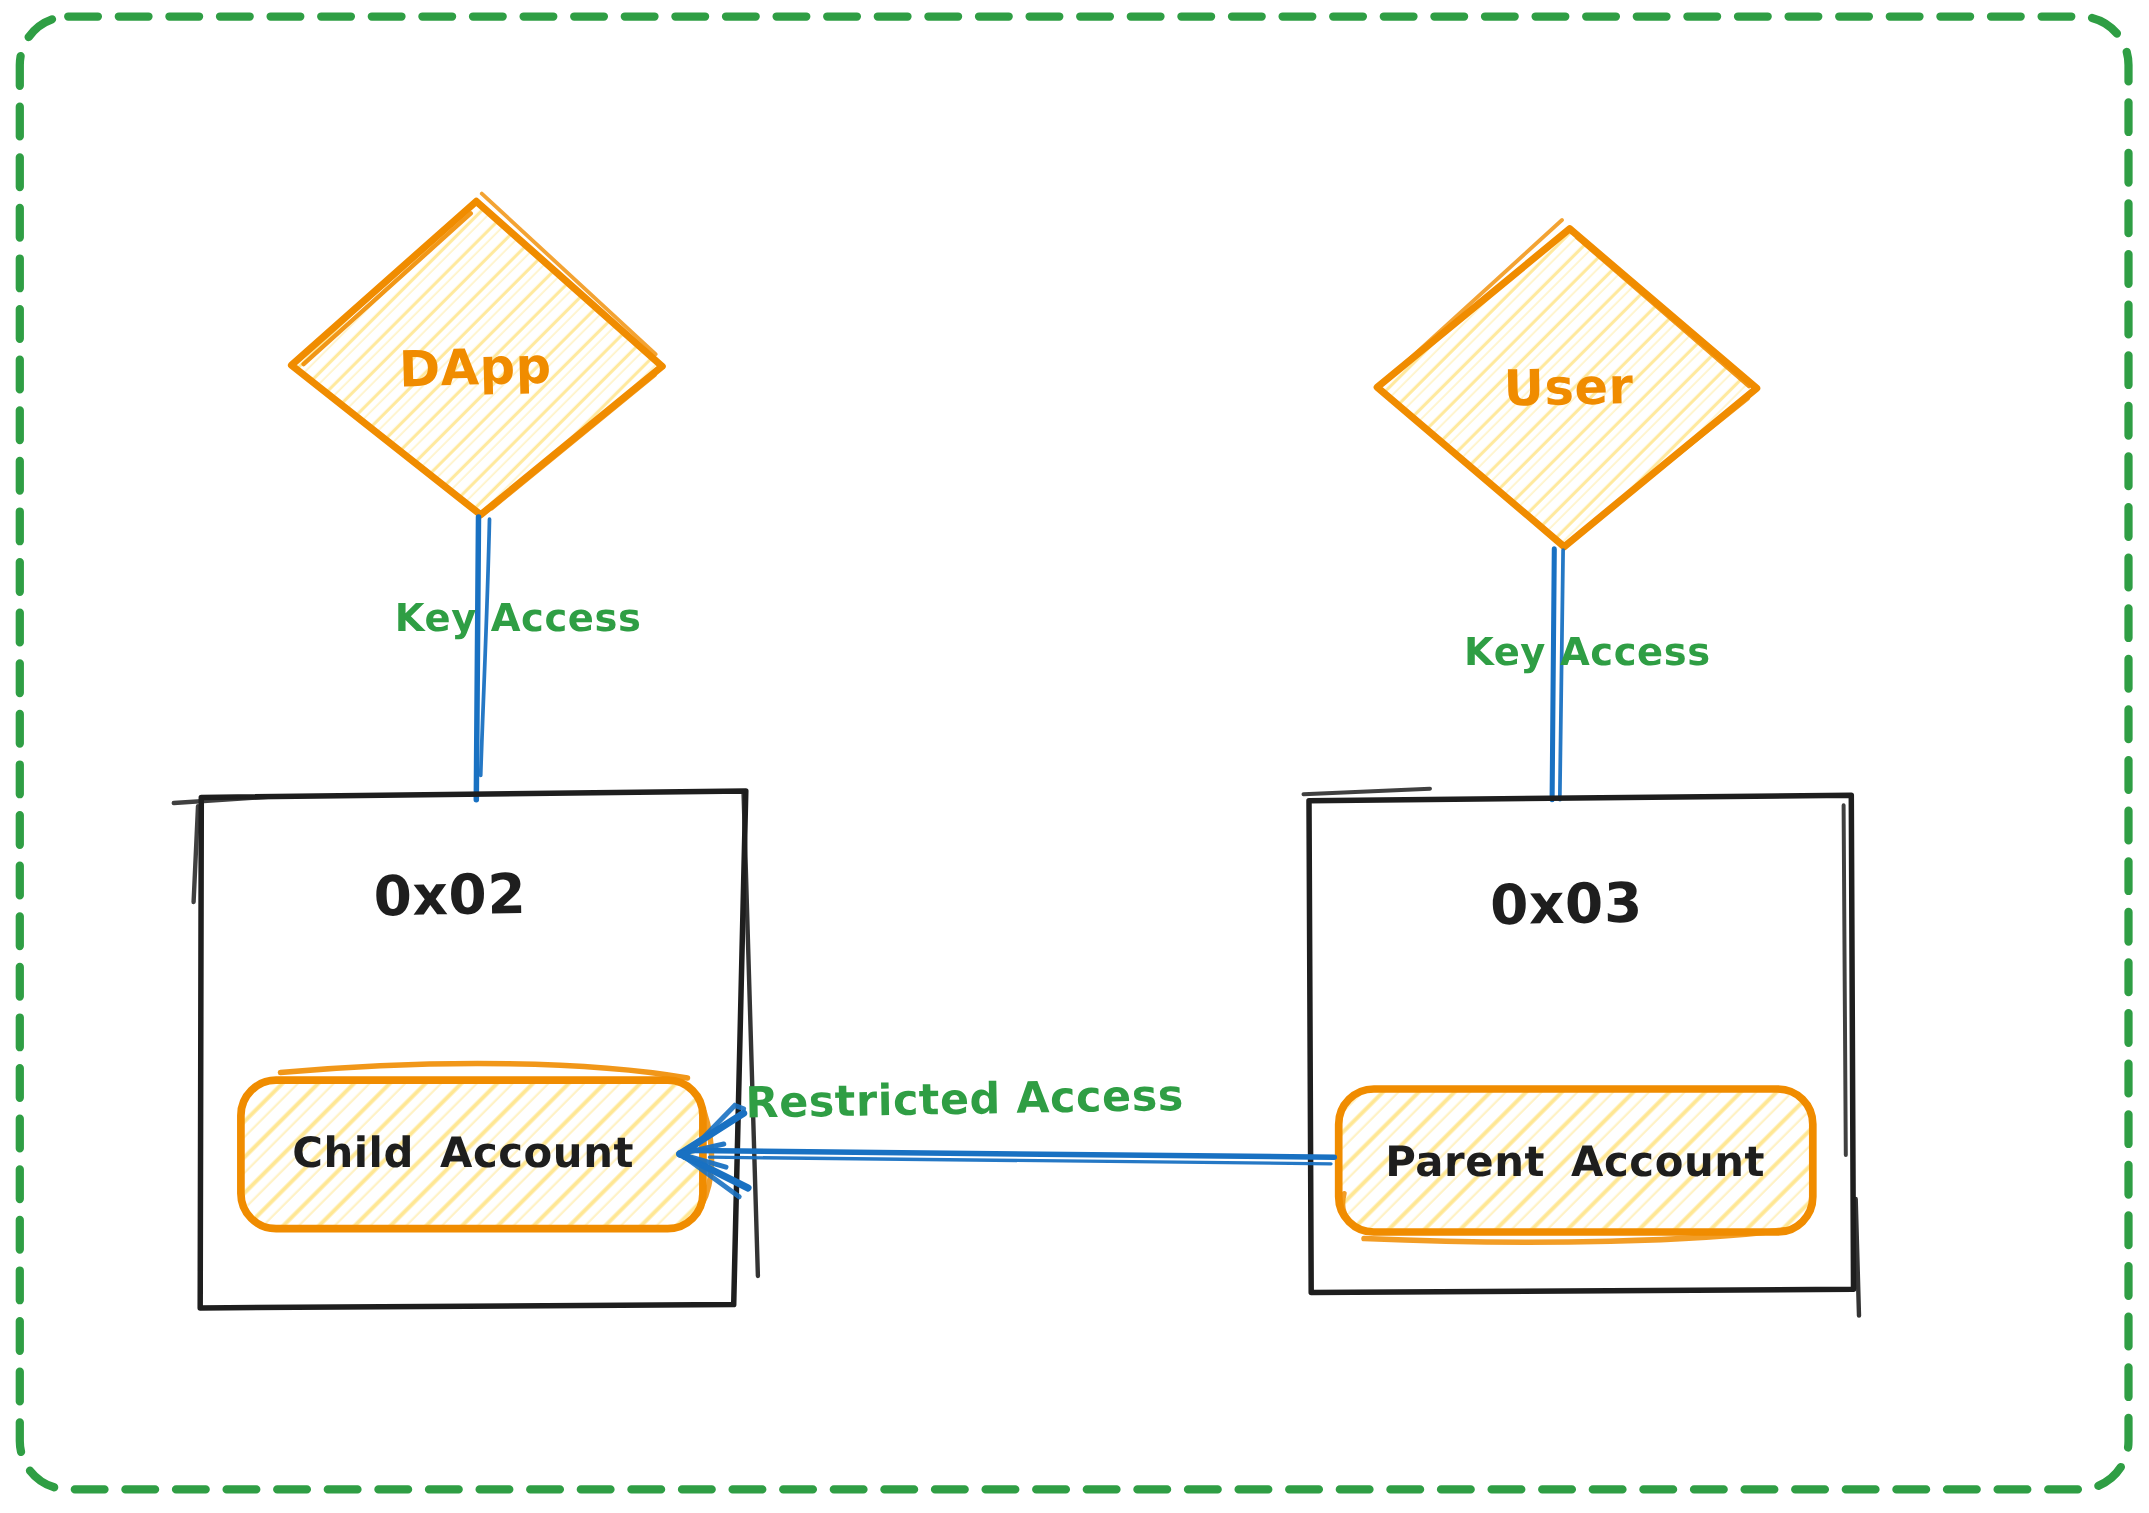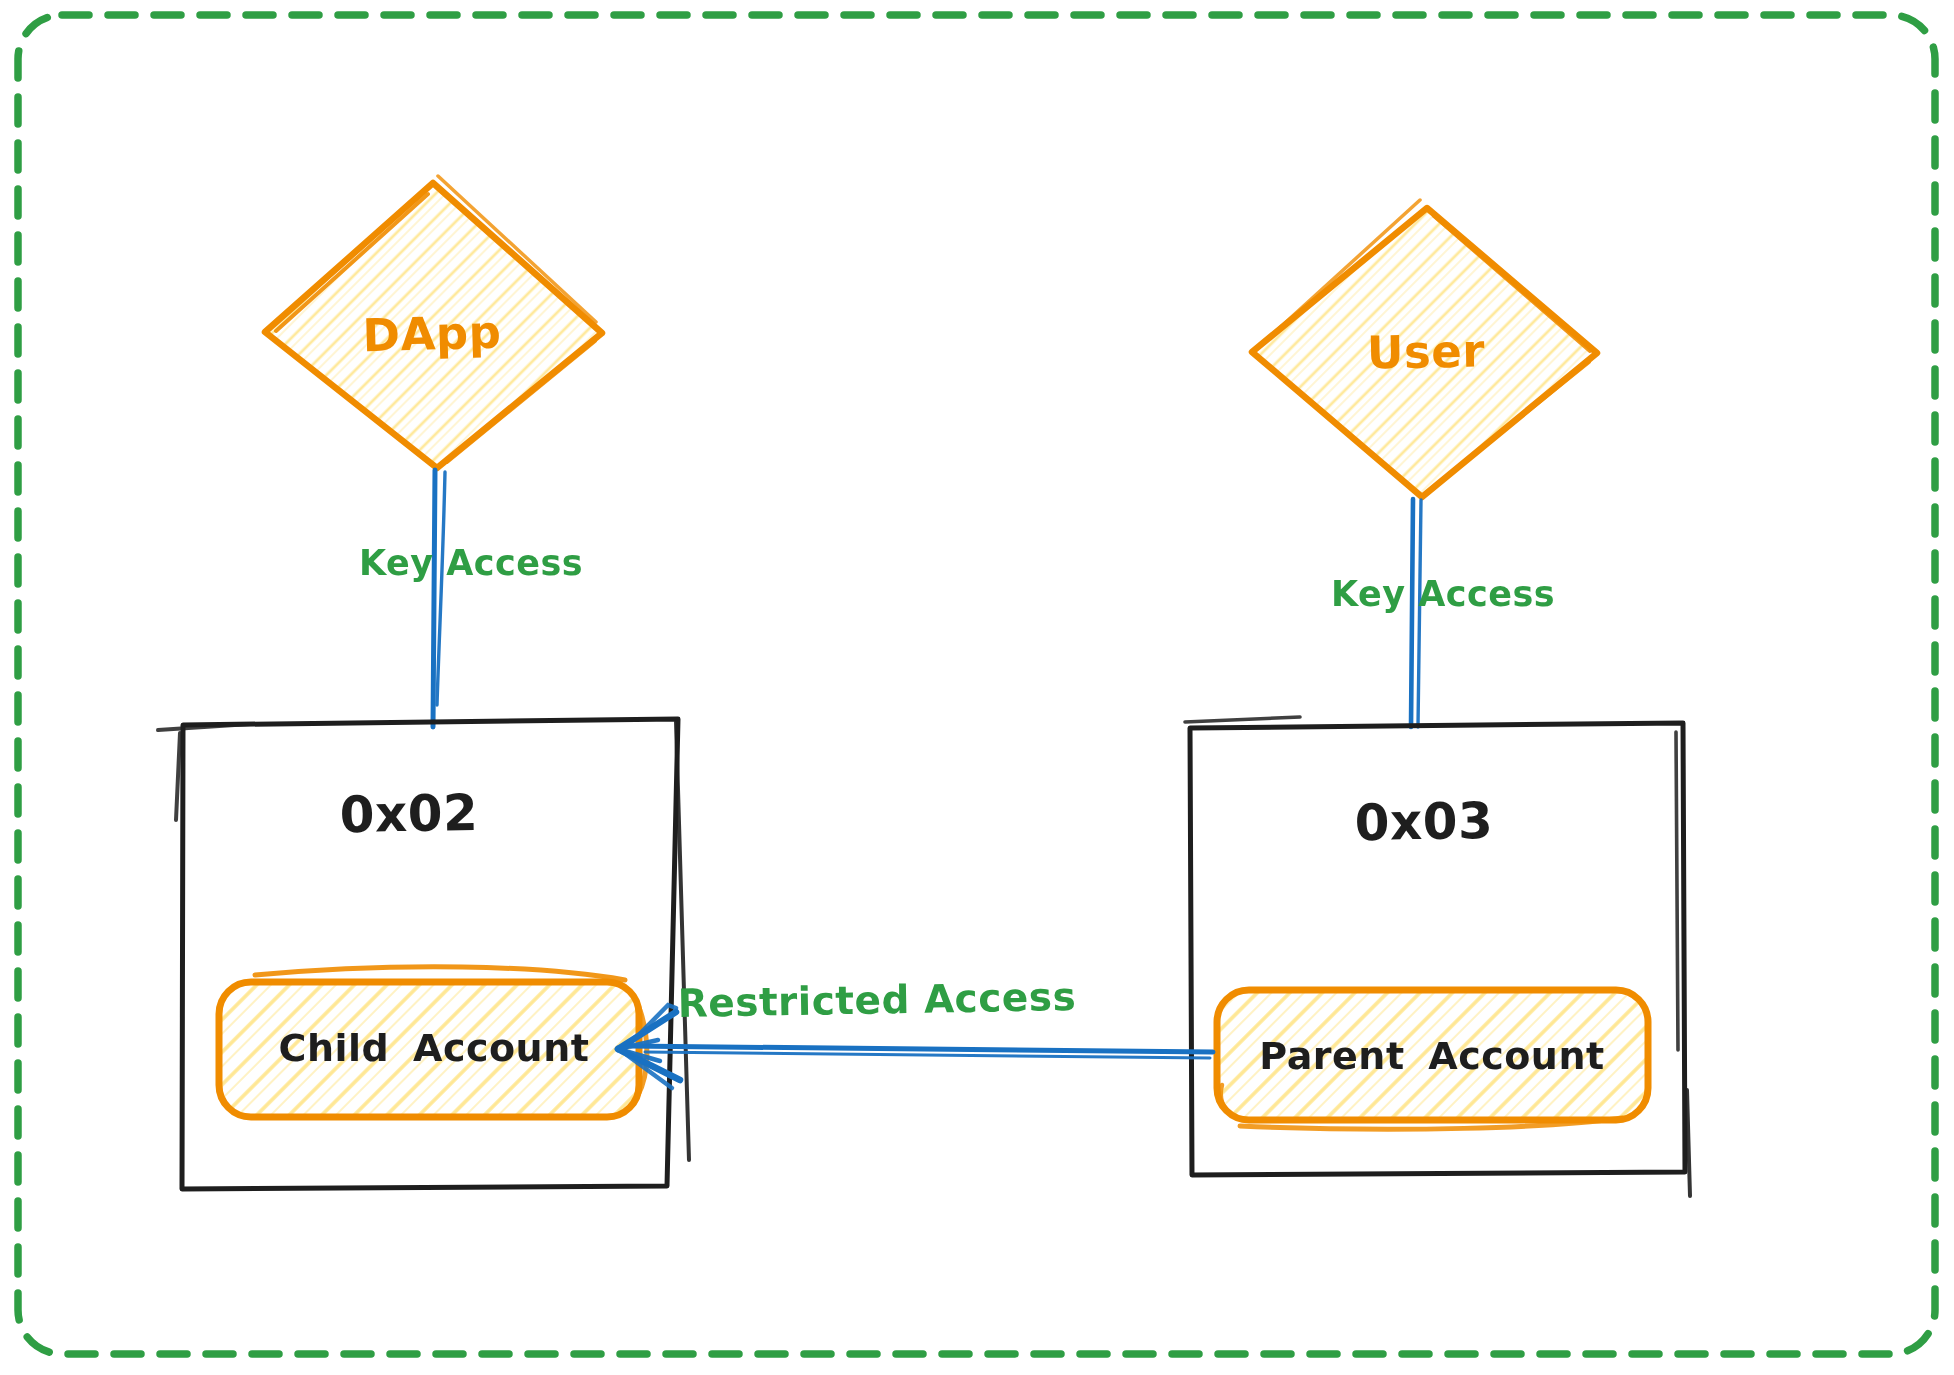--- a/index.html
+++ b/index.html
@@ -129,19 +129,19 @@
   <div class="lbl lbl-node fs-diamond tilt-l2" style="left:1426px; top:352px;">User</div>
 
   <div class="lbl lbl-edge fs-key" style="left:471px; top:563px;">Key Access</div>
 
   <div class="lbl lbl-edge fs-key" style="left:1443px; top:594px;">Key Access</div>
 
   <div class="lbl lbl-black fs-addr tilt-l2" style="left:409px; top:814px;">0x02</div>
 
   <div class="lbl lbl-black fs-addr tilt-l2" style="left:1424px; top:822px;">0x03</div>
 
-  <div class="lbl lbl-black fs-account" style="left:434px; top:1048px;">Child Account</div>
+  <div class="lbl lbl-black fs-account" style="left:421px; top:1048px;">Child Account</div>
 
   <div class="lbl lbl-black fs-account" style="left:1432px; top:1056px;">Parent Account</div>
 
   <div class="lbl lbl-edge fs-restrict tilt-l2" style="left:877px; top:1000px;">Restricted Access</div>
 
 </div>
 
 </body></html>

